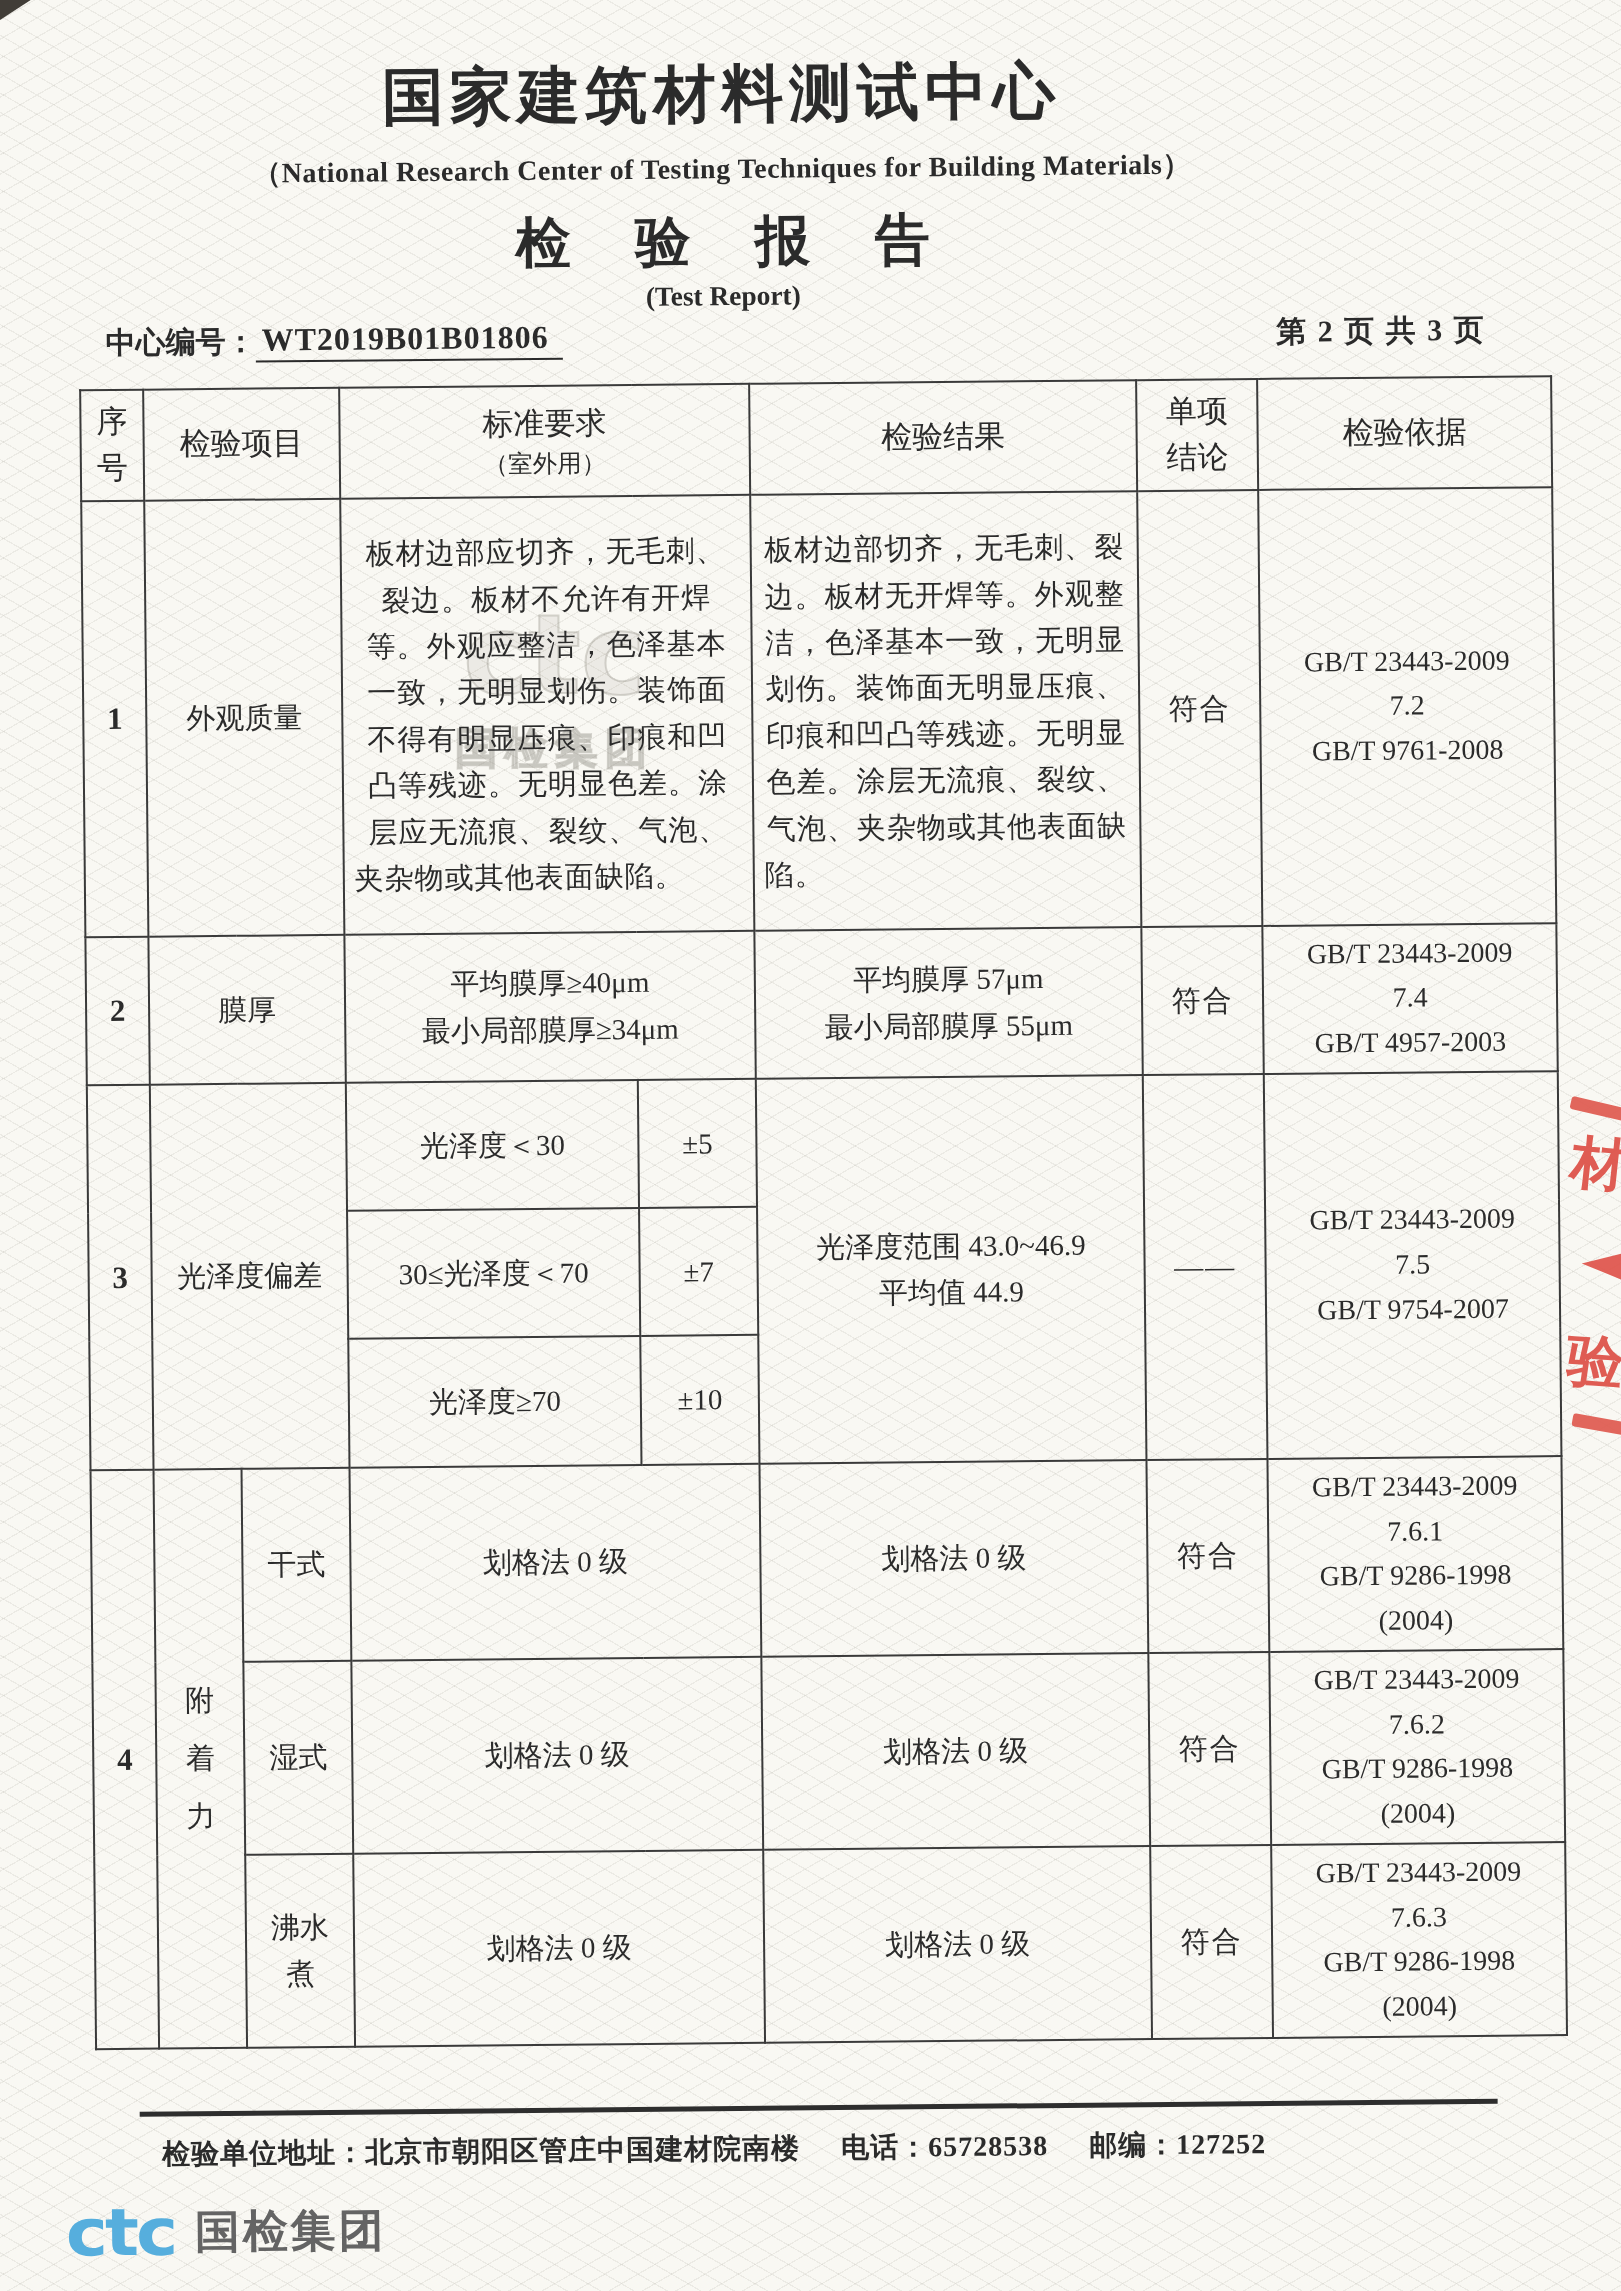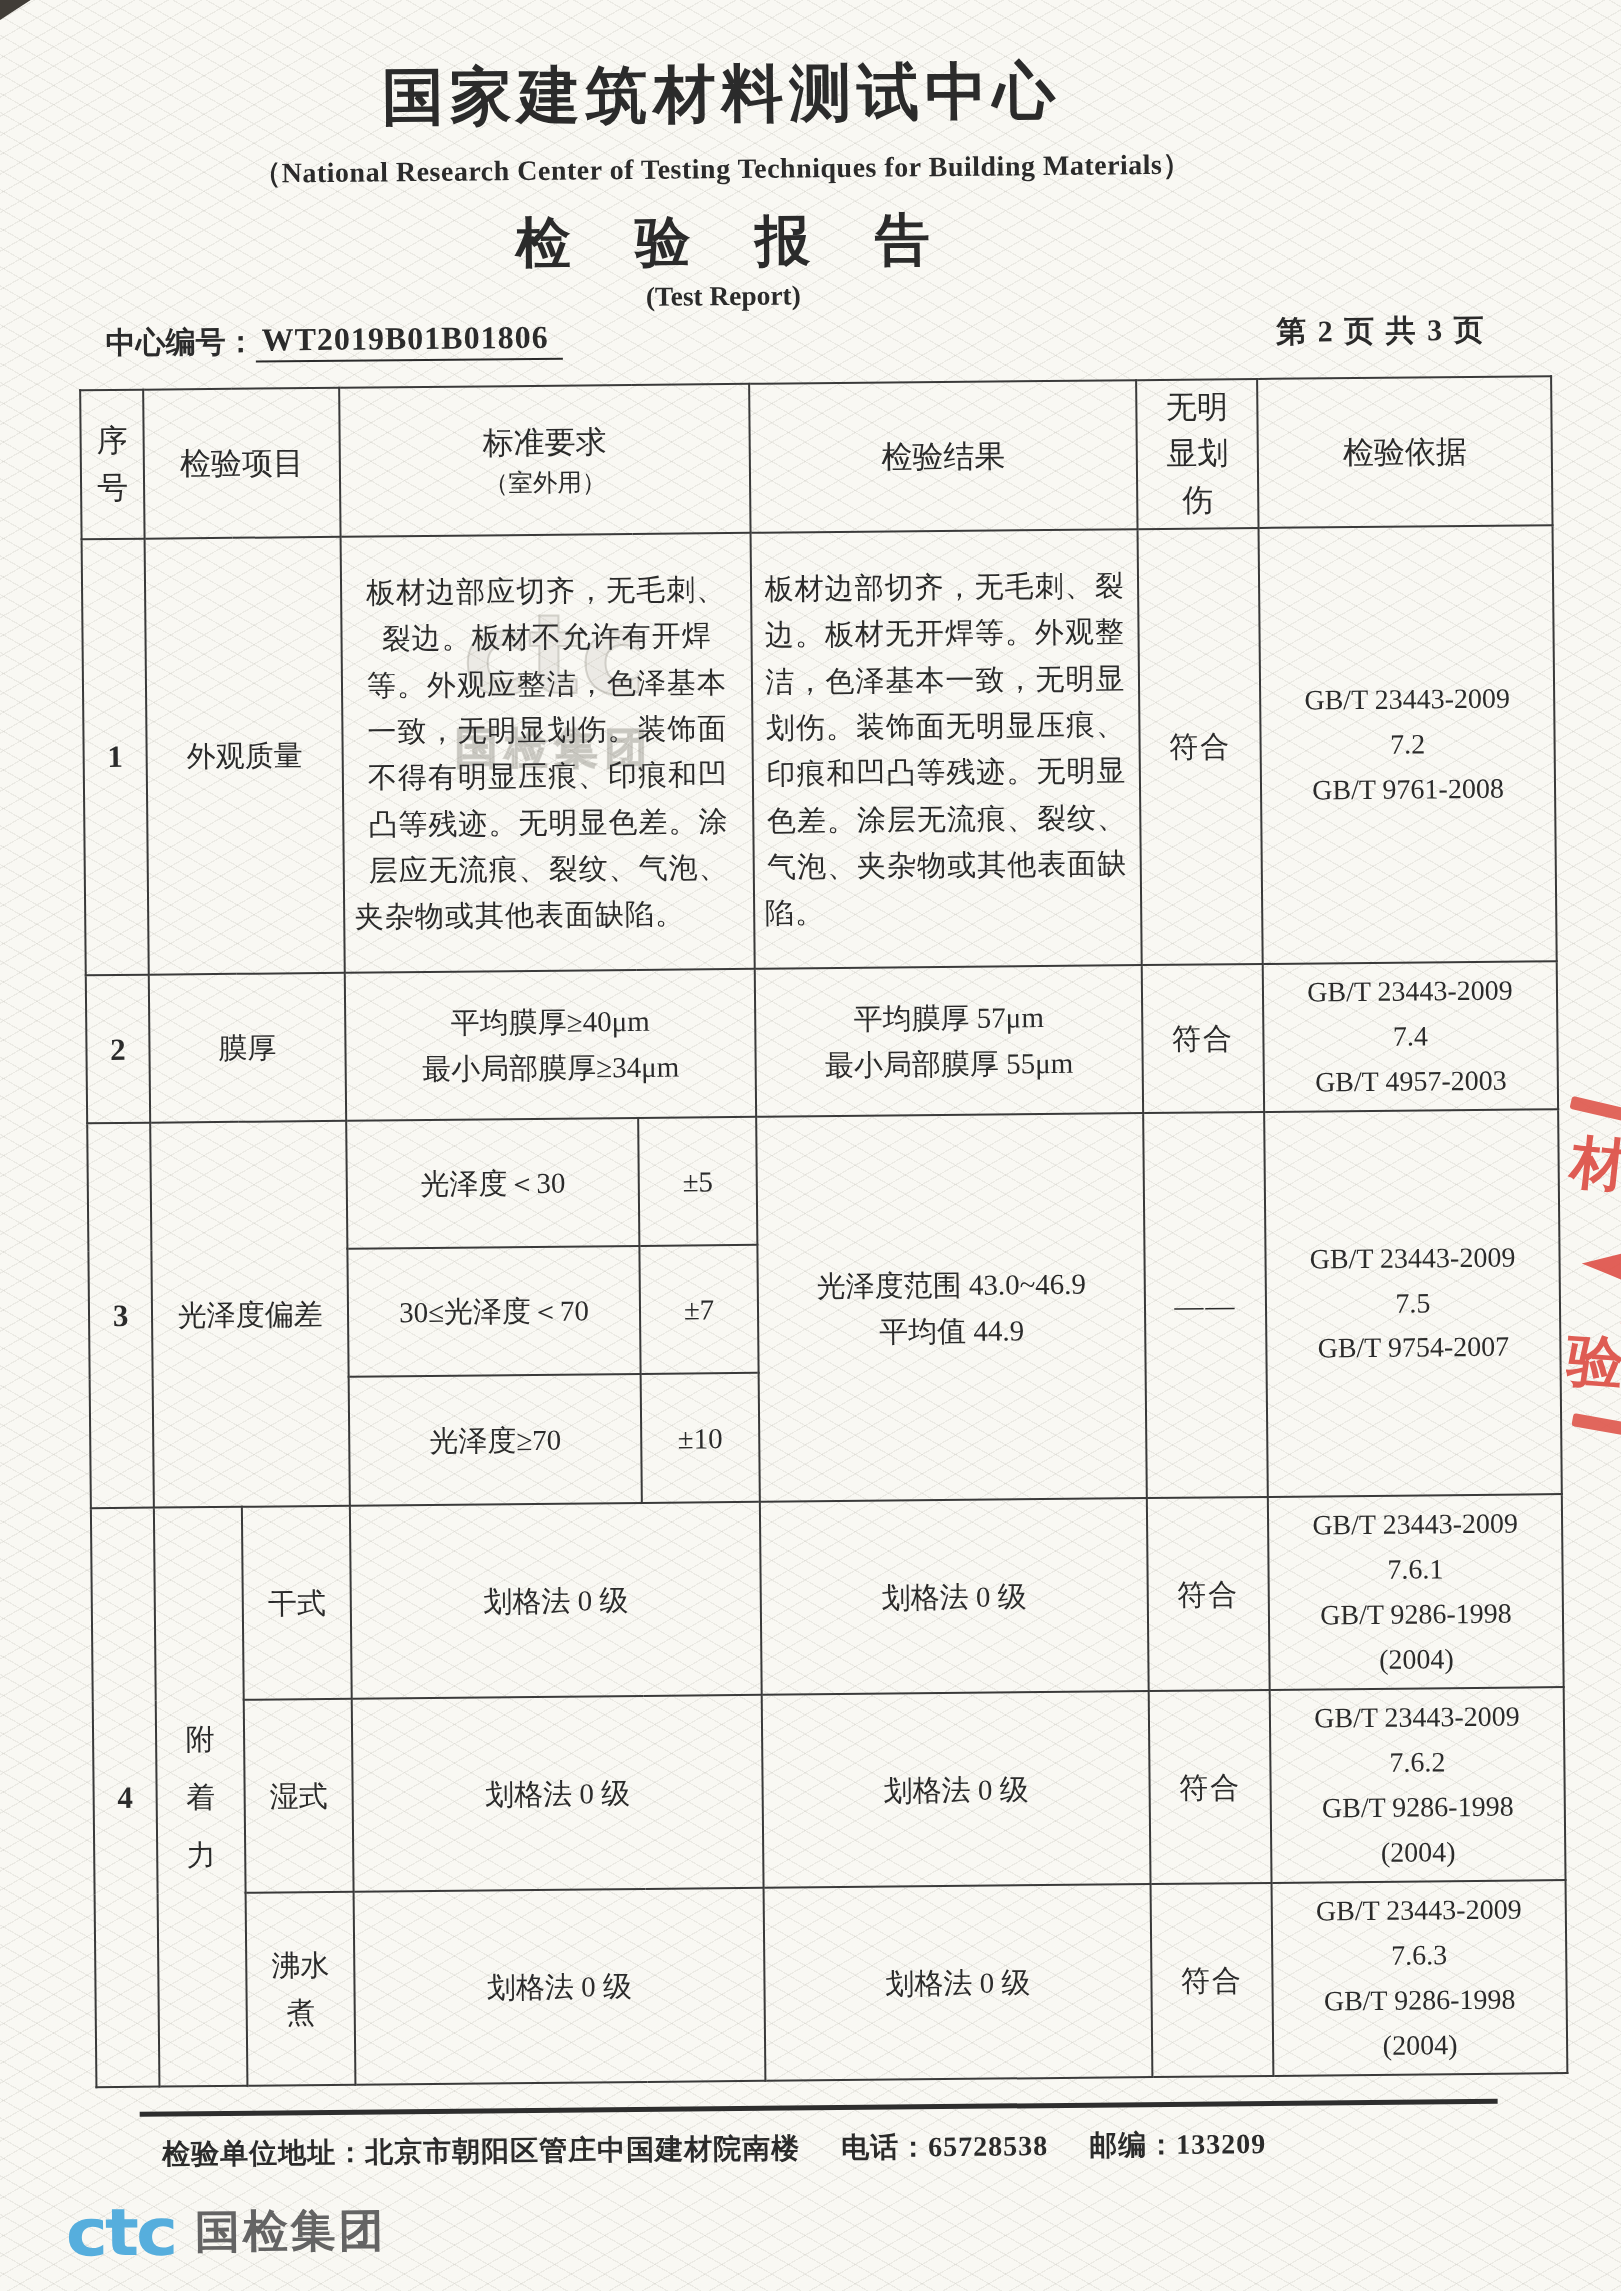--- a/index.html
+++ b/index.html
@@ -141,21 +141,21 @@
         <td>
               <div class="narrow1">序号</div>
             </td>
         <td colspan="2">检验项目</td>
         <td colspan="2">
           <span>标准要求</span>
           <span class="hdr-sub">（室外用）</span>
         </td>
         <td>检验结果</td>
         <td>
-              <div class="narrow2">无明显划伤</div>
+              <div class="narrow2">单项结论</div>
             </td>
         <td>检验依据</td>
       </tr>
 
       <tr style="height:436px">
         <td class="num">1</td>
         <td colspan="2">外观质量</td>
         <td colspan="2" class="para">板材边部应切齐，无毛刺、裂边。板材不允许有开焊等。外观应整洁，色泽基本一致，无明显划伤。装饰面不得有明显压痕、印痕和凹凸等残迹。无明显色差。涂层应无流痕、裂纹、气泡、夹杂物或其他表面缺陷。</td>
         <td class="para">板材边部切齐，无毛刺、裂边。板材无开焊等。外观整洁，色泽基本一致，无明显划伤。装饰面无明显压痕、印痕和凹凸等残迹。无明显色差。涂层无流痕、裂纹、气泡、夹杂物或其他表面缺陷。</td>
         <td class="concl">符合</td>
@@ -230,21 +230,21 @@
         <td class="basis">GB/T 23443-2009
 7.6.3
 GB/T 9286-1998
 (2004)</td>
       </tr>
     </tbody>
       </table>
 
     <div class="foot-rule"></div>
     <div class="foot-line">
-      <span>检验单位地址：</span><span>北京市朝阳区管庄中国建材院南楼</span><span class="gap"></span><span>电话：</span><span>65728538</span><span class="gap"></span><span>邮编：</span><span>133209</span>
+      <span>检验单位地址：</span><span>北京市朝阳区管庄中国建材院南楼</span><span class="gap"></span><span>电话：</span><span>65728538</span><span class="gap"></span><span>邮编：</span><span>127252</span>
     </div>
 
     <div class="brand">
       <span class="brand-mark">ctc</span>
       <span class="brand-name">国检集团</span>
     </div>
   </div>
 
   <div class="stamp">
     <div class="stamp-bar top"></div>

